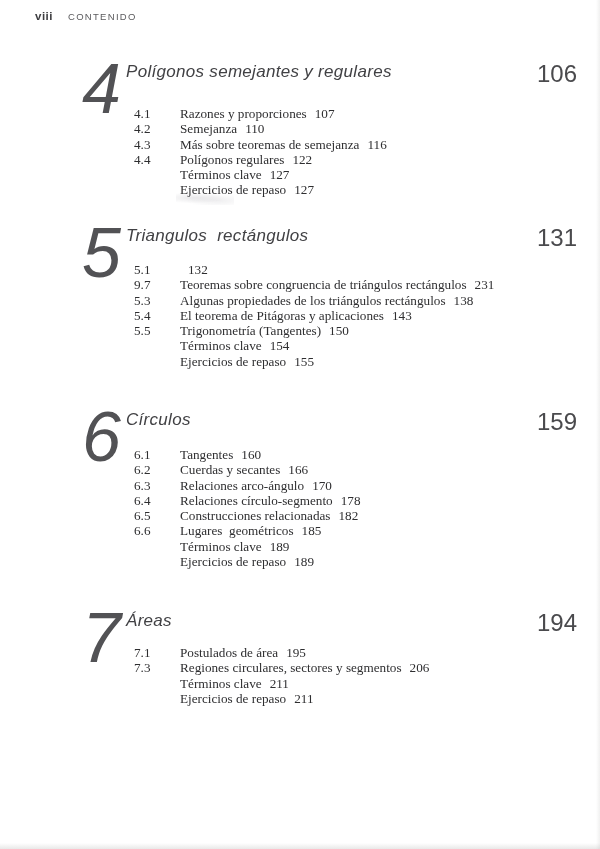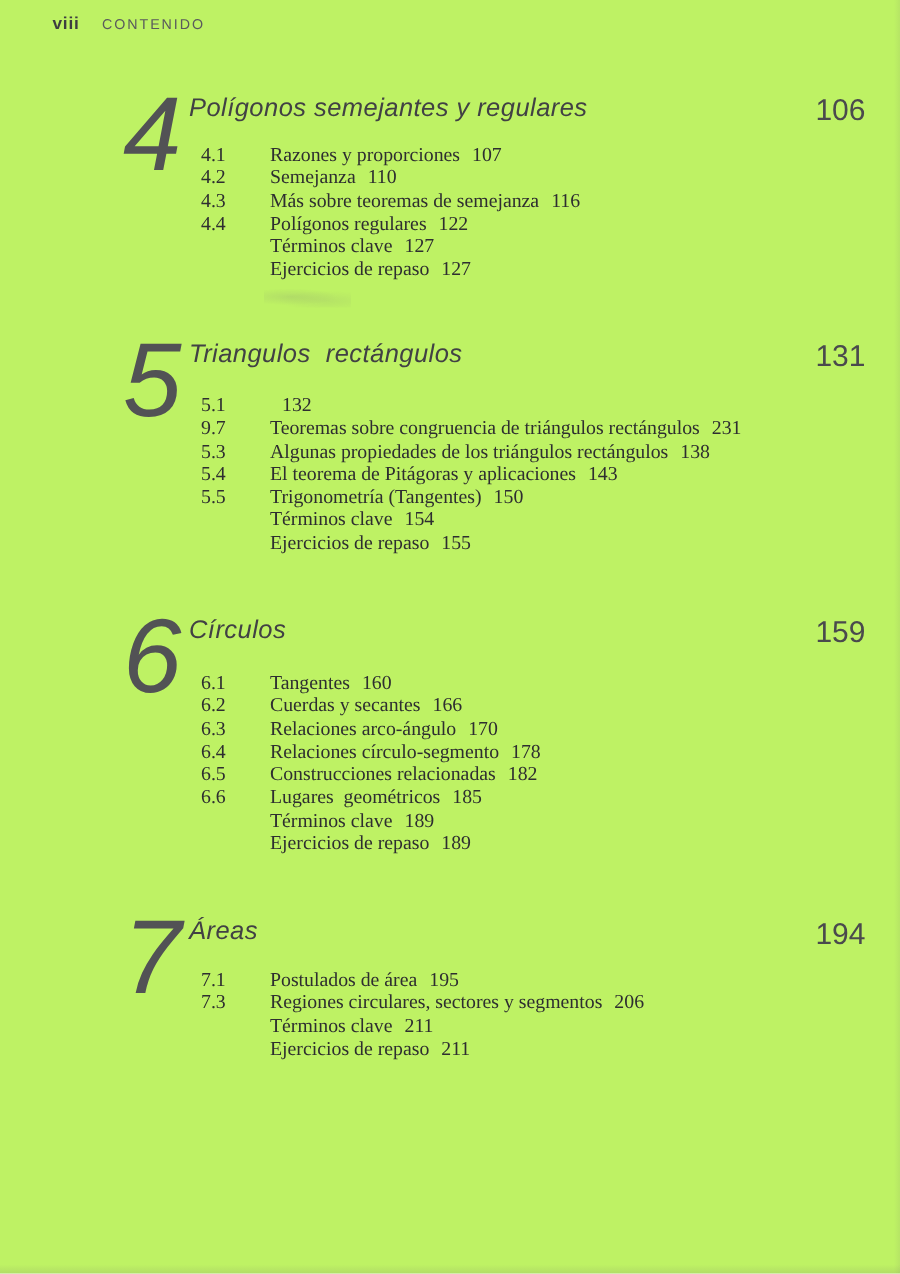--- a/index.html
+++ b/index.html
@@ -1,21 +1,21 @@
 <!DOCTYPE html>
 <html><head>
 <meta charset="utf-8">
 <style>
   html, body { margin: 0; padding: 0; background: #e9e9e7; }
   .page {
     position: relative;
     width: 600px;
     height: 849px;
     margin: 0 auto;
-    background: #bef264;
+    background: #ffffff;
     overflow: hidden;
     font-family: "Liberation Serif", serif;
     color: #2e2e30;
   }
 
   
   .running-header {
     position: absolute;
     left: 35px;
     top: 10px;
@@ -64,21 +64,21 @@
     line-height: 24px;
     letter-spacing: 0.3px;
     color: #414144;
     white-space: pre;
   }
   .ch-page {
     position: absolute;
     right: 23px;
     top: 2px;
     font-family: "Liberation Sans", sans-serif;
-    font-size: 20px;
+    font-size: 24px;
     line-height: 24px;
     font-weight: 400;
     color: #4a4a4d;
   }
   .sections {
     position: absolute;
     left: 134px;
     margin: 0;
     padding: 0;
     list-style: none;
@@ -126,21 +126,21 @@
   <header class="running-header">
     <span class="folio">viii</span>
     <span class="running-title">CONTENIDO</span>
   </header>
 
   <div>
     <section class="chapter" style="top: 60px;">
       <span class="ch-num">4</span>
       <h2 class="ch-title">Polígonos semejantes y regulares</h2>
       <span class="ch-page">106</span>
-      <ul class="sections" style="top: 35px;">
+      <ul class="sections" style="top: 46px;">
           <li class="toc-row">
             <span class="sec-num">4.1</span>
             <span class="sec-title">Razones y proporciones</span>
             <span class="sec-page">107</span>
           </li>
           <li class="toc-row">
             <span class="sec-num">4.2</span>
             <span class="sec-title">Semejanza</span>
             <span class="sec-page">110</span>
           </li>

